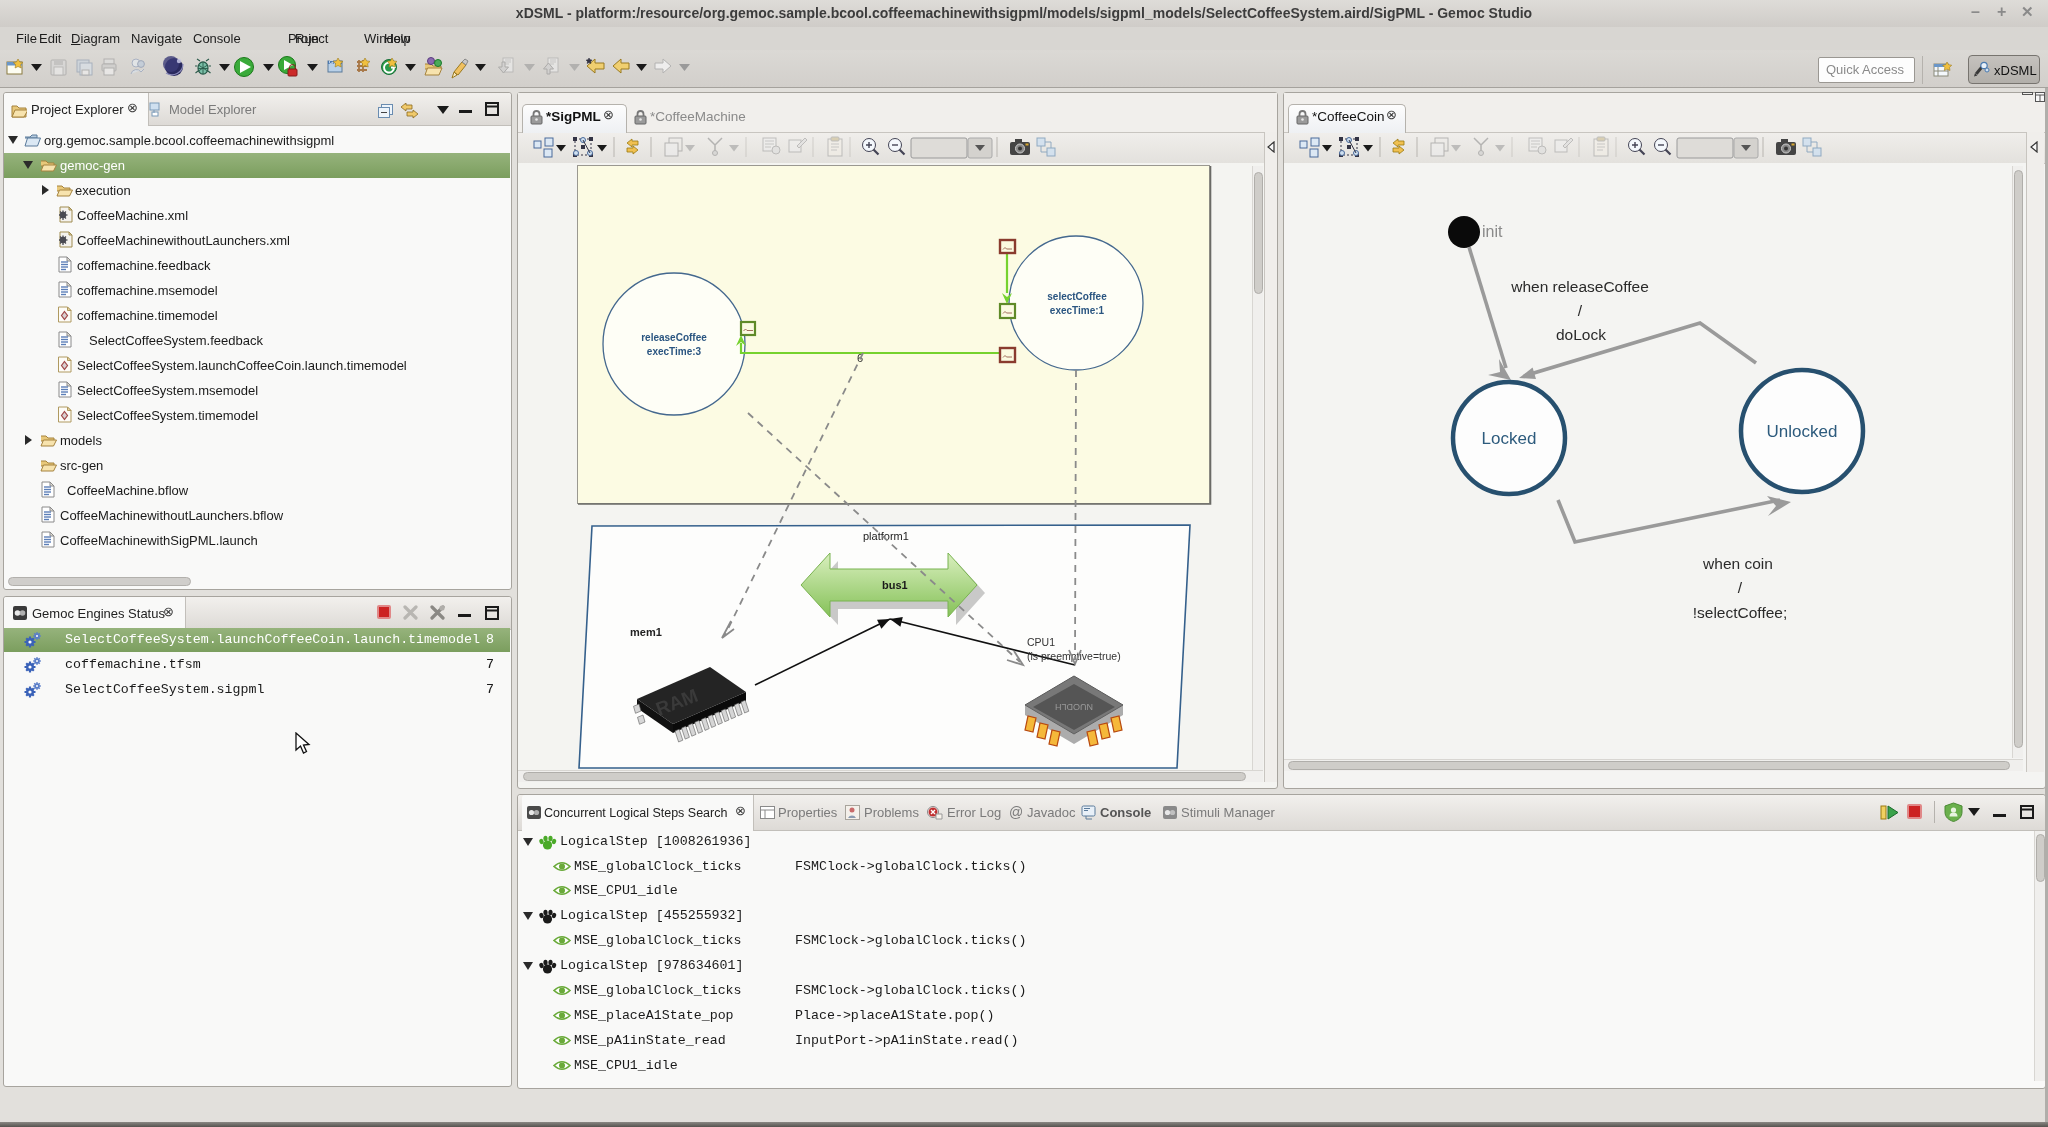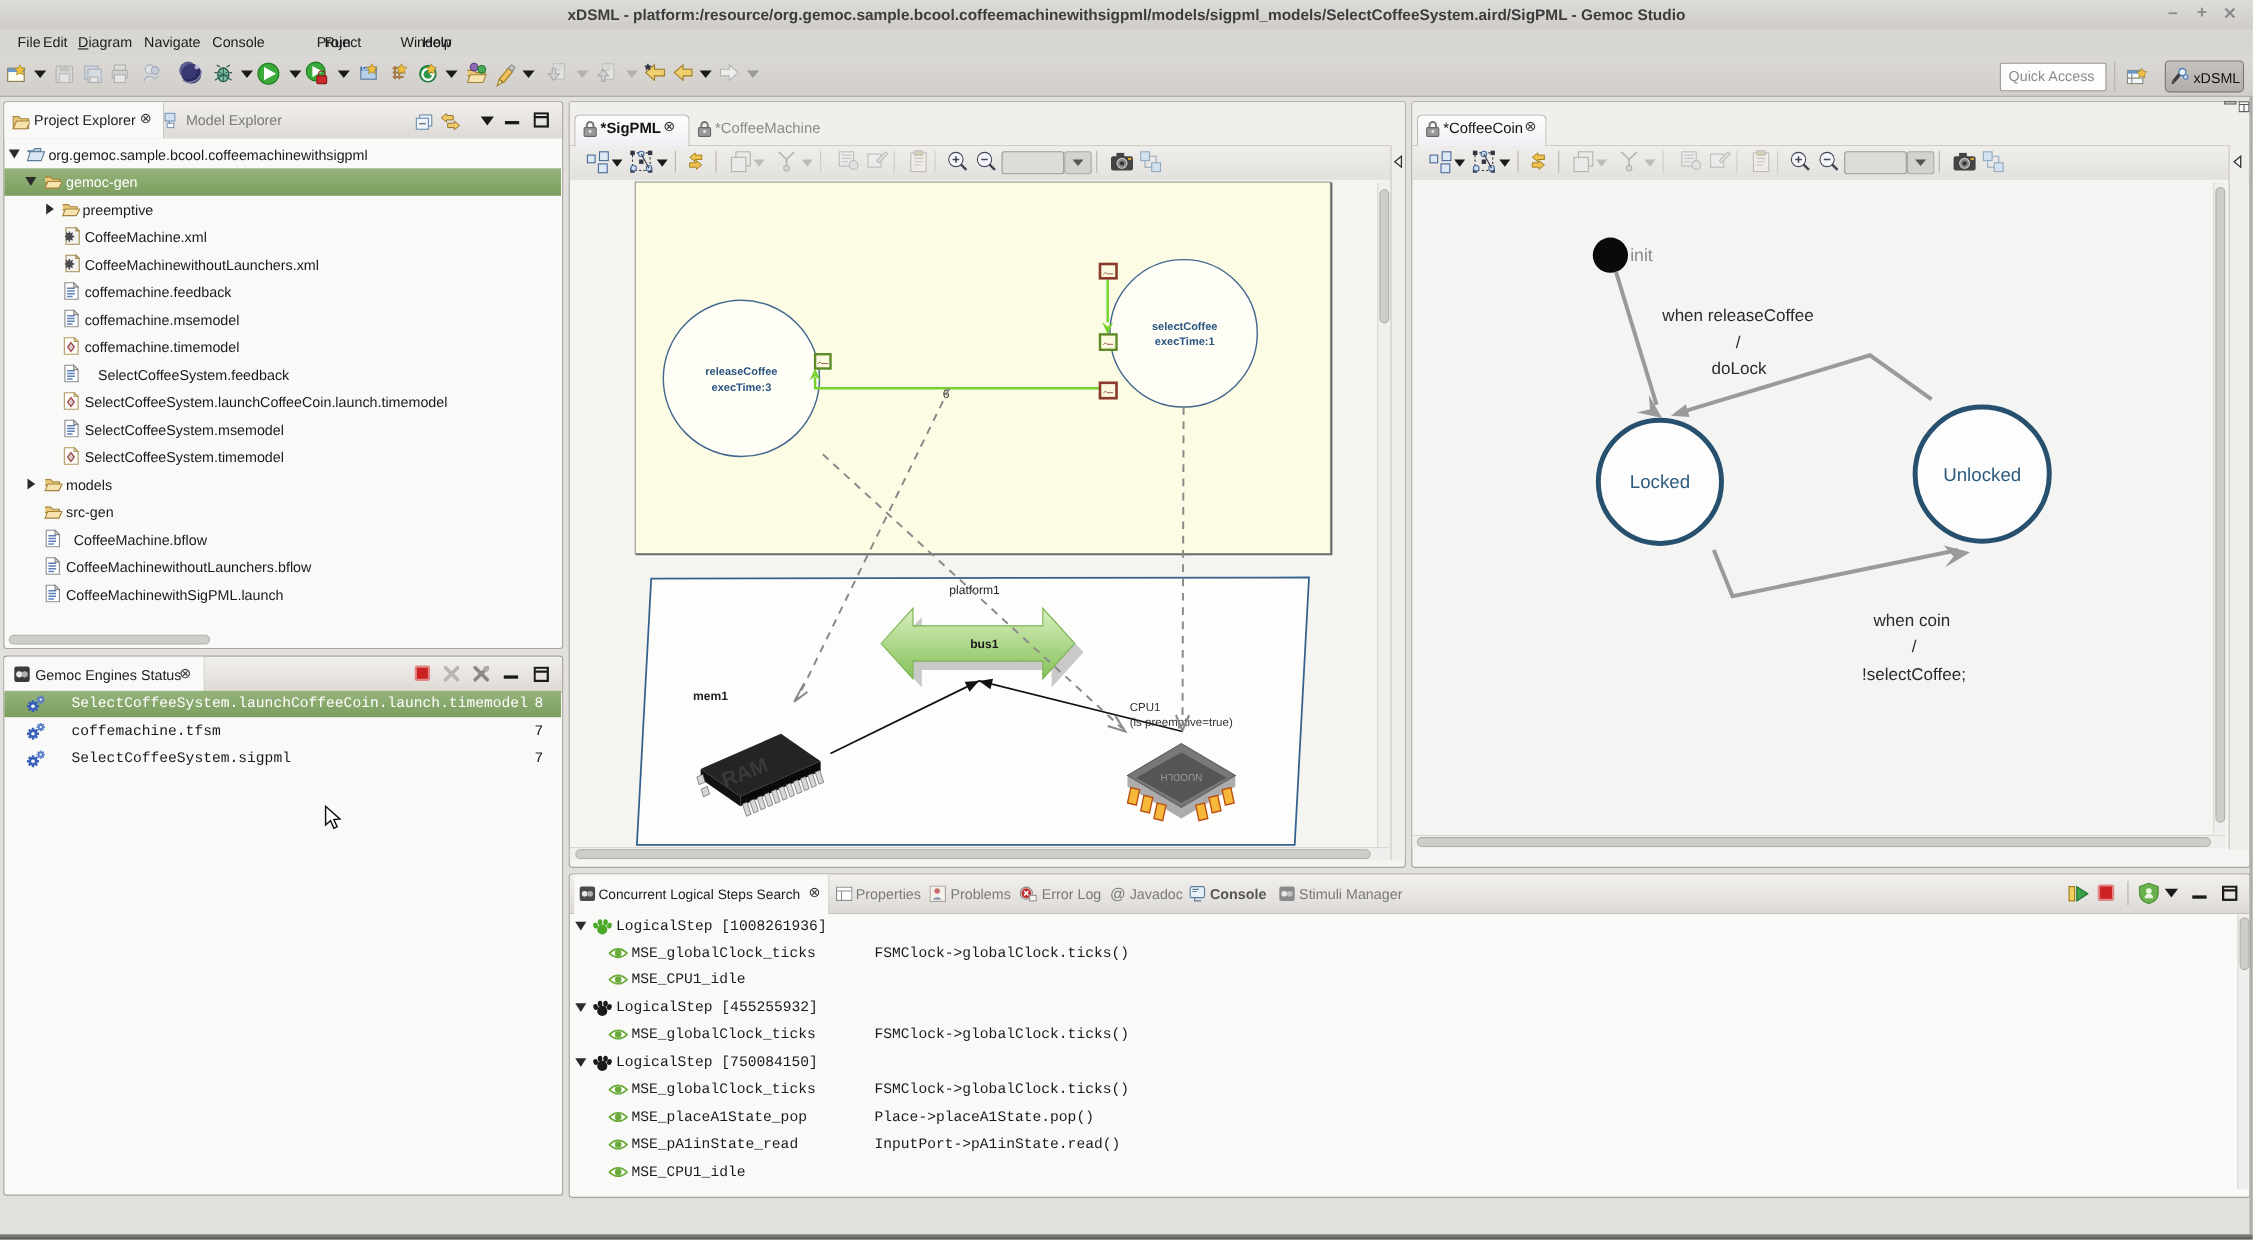--- a/index.html
+++ b/index.html
@@ -201,21 +201,21 @@
     <div class="abs" style="left:456px; top:8px; width:13px; height:13px; border-bottom:3px solid #1a1a1a;"></div>
     <svg class="abs" style="left:482px; top:10px;" width="15" height="15">
       <rect x="1" y="1" width="12" height="12" fill="none" stroke="#1a1a1a" stroke-width="2"></rect>
       <path d="M1 4.5 h12" stroke="#1a1a1a" stroke-width="2"></path>
     </svg>
 
     <div class="abs sel-green" style="left:1px; top:61px; width:506px; height:25px;"></div>
 
     <div class="row" style="left:41px; top:41px;">org.gemoc.sample.bcool.coffeemachinewithsigpml</div>
     <div class="row" style="left:57px; top:66px; color:#fff;">gemoc-gen</div>
-    <div class="row" style="left:72px; top:91px;">preemptive</div>
+    <div class="row" style="left:72px; top:91px;">execution</div>
     <div class="row" style="left:74px; top:116px;">CoffeeMachine.xml</div>
     <div class="row" style="left:74px; top:141px;">CoffeeMachinewithoutLaunchers.xml</div>
     <div class="row" style="left:74px; top:166px;">coffemachine.feedback</div>
     <div class="row" style="left:74px; top:191px;">coffemachine.msemodel</div>
     <div class="row" style="left:74px; top:216px;">coffemachine.timemodel</div>
     <div class="row" style="left:86px; top:241px;">SelectCoffeeSystem.feedback</div>
     <div class="row" style="left:74px; top:266px;">SelectCoffeeSystem.launchCoffeeCoin.launch.timemodel</div>
     <div class="row" style="left:74px; top:291px;">SelectCoffeeSystem.msemodel</div>
     <div class="row" style="left:74px; top:316px;">SelectCoffeeSystem.timemodel</div>
     <div class="row" style="left:57px; top:341px;">models</div>
@@ -874,21 +874,21 @@
       <path d="M1 4.5 h12" stroke="#1a1a1a" stroke-width="2"></path>
     </svg>
 
     <div class="row mono" style="left:43px; top:40px; font-size:13.3px;">LogicalStep [1008261936]</div>
     <div class="row mono" style="left:57px; top:65px; font-size:13.3px;">MSE_globalClock_ticks</div>
     <div class="row mono" style="left:278px; top:65px; font-size:13.3px;">FSMClock-&gt;globalClock.ticks()</div>
     <div class="row mono" style="left:57px; top:89px; font-size:13.3px;">MSE_CPU1_idle</div>
     <div class="row mono" style="left:43px; top:114px; font-size:13.3px;">LogicalStep [455255932]</div>
     <div class="row mono" style="left:57px; top:139px; font-size:13.3px;">MSE_globalClock_ticks</div>
     <div class="row mono" style="left:278px; top:139px; font-size:13.3px;">FSMClock-&gt;globalClock.ticks()</div>
-    <div class="row mono" style="left:43px; top:164px; font-size:13.3px;">LogicalStep [750084150]</div>
+    <div class="row mono" style="left:43px; top:164px; font-size:13.3px;">LogicalStep [978634601]</div>
     <div class="row mono" style="left:57px; top:189px; font-size:13.3px;">MSE_globalClock_ticks</div>
     <div class="row mono" style="left:278px; top:189px; font-size:13.3px;">FSMClock-&gt;globalClock.ticks()</div>
     <div class="row mono" style="left:57px; top:214px; font-size:13.3px;">MSE_placeA1State_pop</div>
     <div class="row mono" style="left:278px; top:214px; font-size:13.3px;">Place-&gt;placeA1State.pop()</div>
     <div class="row mono" style="left:57px; top:239px; font-size:13.3px;">MSE_pA1inState_read</div>
     <div class="row mono" style="left:278px; top:239px; font-size:13.3px;">InputPort-&gt;pA1inState.read()</div>
     <div class="row mono" style="left:57px; top:264px; font-size:13.3px;">MSE_CPU1_idle</div>
 
     <svg class="abs tri" style="left:5px; top:43px;" width="12" height="10">
       <path d="M1 1 h10 l-5 8 z" fill="#2a2a2a"></path>

